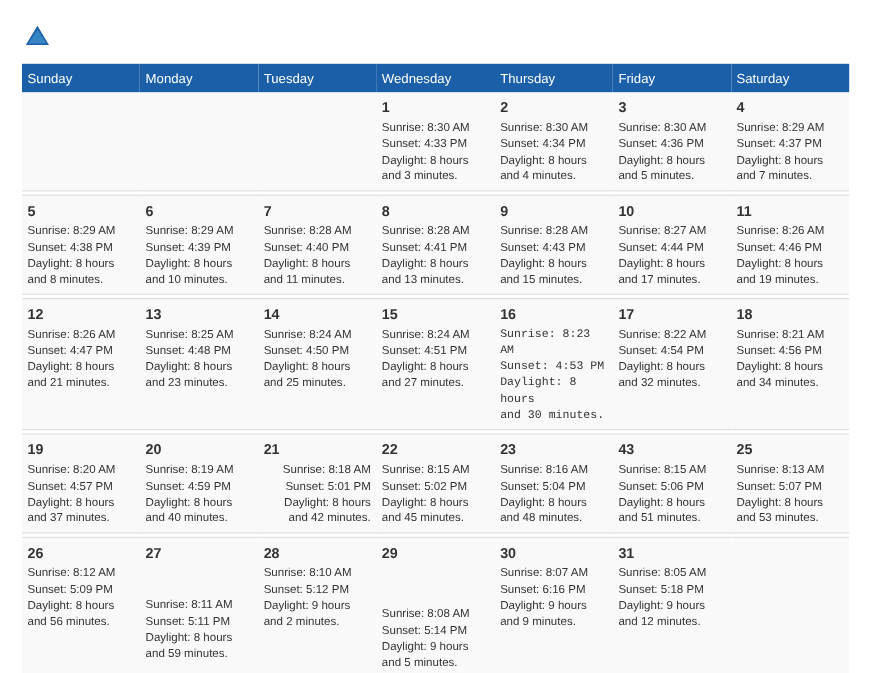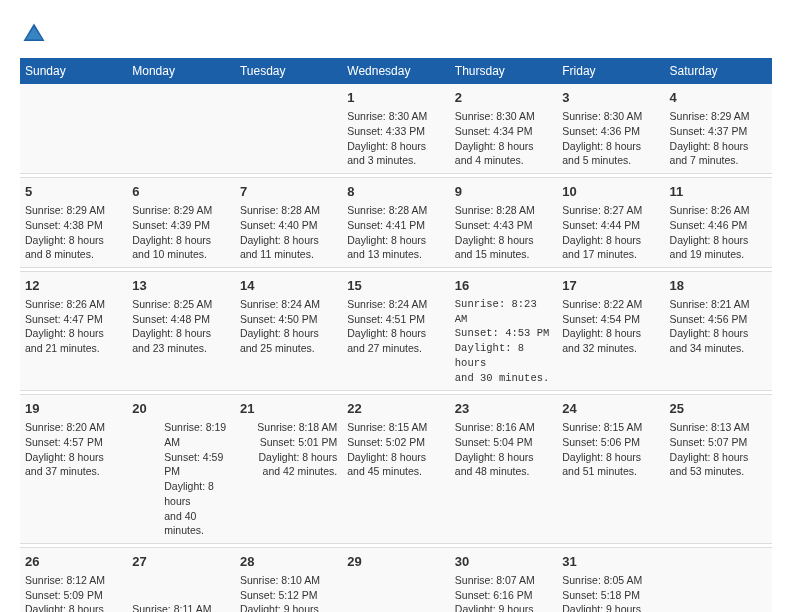--- a/index.html
+++ b/index.html
@@ -270,21 +270,21 @@
       <tr>
         <td>
           <span class="day-num">19</span>
           <div class="day-info" style="white-space: pre-line;">Sunrise: 8:20 AM
 Sunset: 4:57 PM
 Daylight: 8 hours
 and 37 minutes.</div>
         </td>
         <td>
           <span class="day-num">20</span>
-          <div class="day-info" style="white-space: pre-line; margin-left: 32px;">Sunrise: 8:19 AM
+          <div class="day-info" style="white-space: pre-line;">Sunrise: 8:19 AM
 Sunset: 4:59 PM
 Daylight: 8 hours
 and 40 minutes.</div>
         </td>
         <td>
           <span class="day-num">21</span>
           <div class="day-info" style="white-space: pre-line; text-align: right;">Sunrise: 8:18 AM
 Sunset: 5:01 PM
 Daylight: 8 hours
 and 42 minutes.</div>
@@ -297,21 +297,21 @@
 and 45 minutes.</div>
         </td>
         <td>
           <span class="day-num">23</span>
           <div class="day-info" style="white-space: pre-line;">Sunrise: 8:16 AM
 Sunset: 5:04 PM
 Daylight: 8 hours
 and 48 minutes.</div>
         </td>
         <td>
-          <span class="day-num">24</span>
+          <span class="day-num">43</span>
           <div class="day-info" style="white-space: pre-line;">Sunrise: 8:15 AM
 Sunset: 5:06 PM
 Daylight: 8 hours
 and 51 minutes.</div>
         </td>
         <td>
           <span class="day-num">25</span>
           <div class="day-info" style="white-space: pre-line;">Sunrise: 8:13 AM
 Sunset: 5:07 PM
 Daylight: 8 hours

